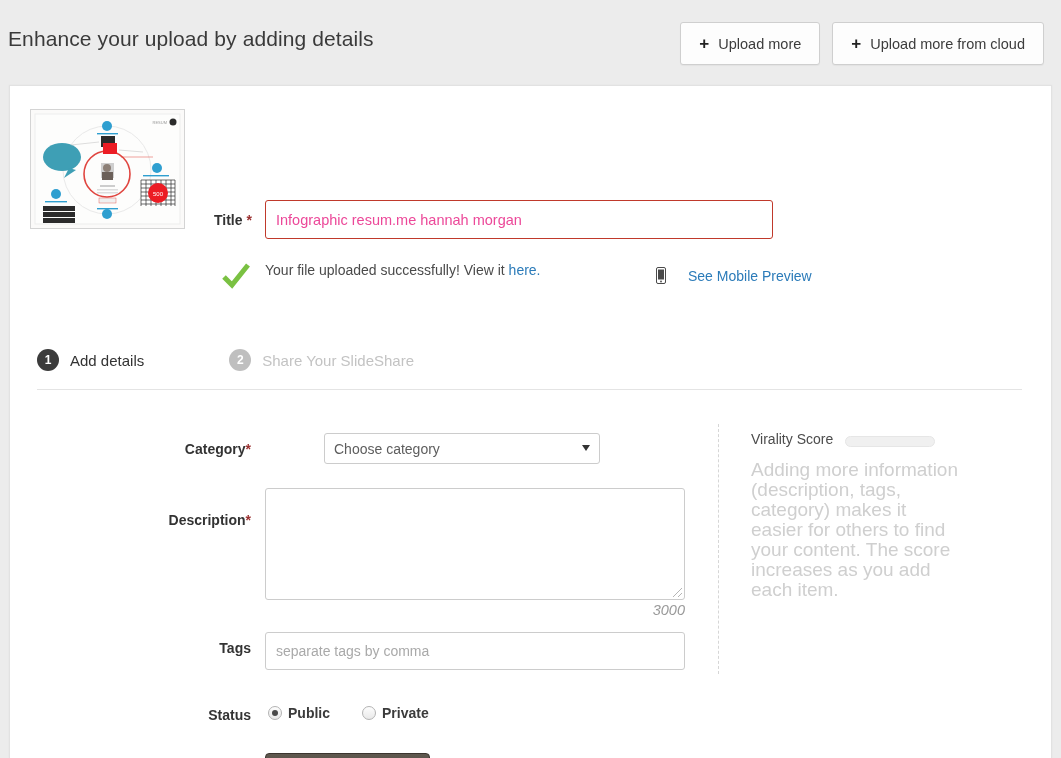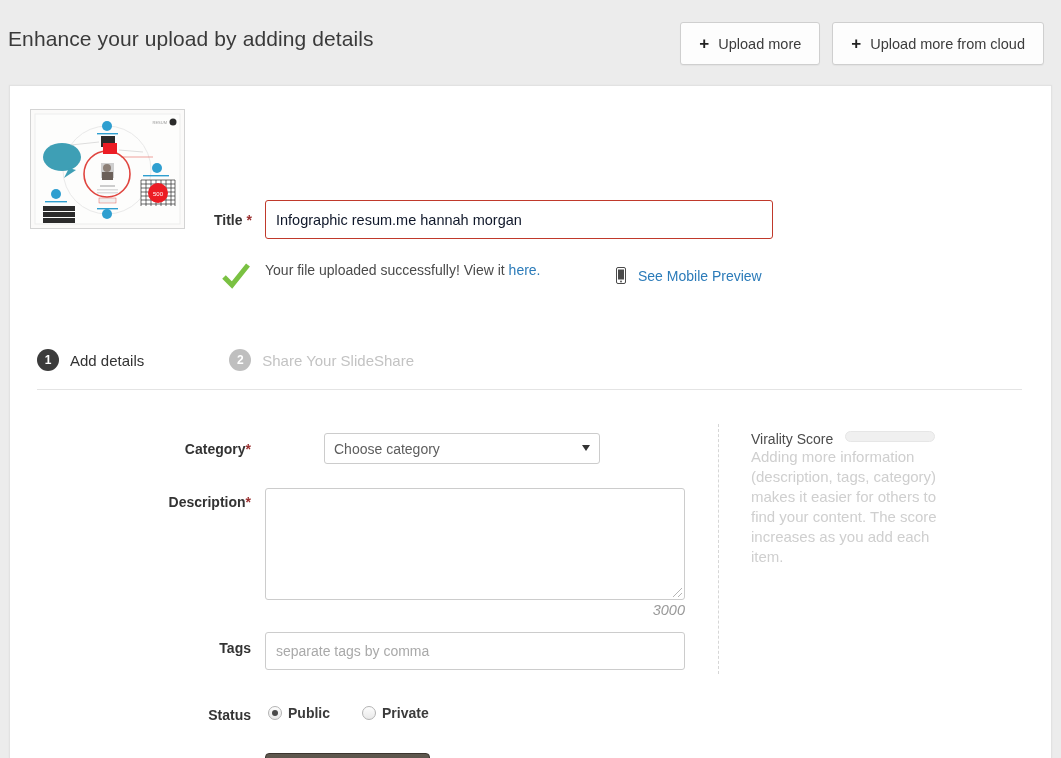--- a/index.html
+++ b/index.html
@@ -99,21 +99,21 @@
     position: absolute;
     left: 255px;
     top: 114px;
     width: 508px;
     height: 39px;
     box-sizing: border-box;
     border: 1px solid #c0392b;
     border-radius: 3px;
     padding: 0 10px;
     font-size: 14.5px;
-    color: #0f172a;
+    color: #ec4899;
     font-family: "Liberation Sans", sans-serif;
     outline: none;
     background: #fff;
     caret-color: #333;
   }
   .tooltip {
     position: absolute;
     left: 772px;
     top: 120px;
     background: #222;
@@ -144,25 +144,25 @@
   }
   .check-icon { width: 30px; height: 28px; }
   .success-text {
     margin-left: 14px;
     font-size: 14px;
     color: #4a4a4a;
   }
   .link { color: #2b7bb9; text-decoration: none; cursor: pointer; }
   .mobile-preview {
     position: absolute;
-    left: 606px;
+    left: 646px;
     top: 181px;
     display: flex;
     align-items: center;
-    gap: 12px;
+    gap: 22px;
     font-size: 14px;
     cursor: pointer;
   }
   .phone-icon { width: 10px; height: 17px; }
 
   
   .steps {
     position: absolute;
     left: 27px;
     top: 263px;
@@ -206,21 +206,21 @@
   .flabel {
     position: absolute;
     font-size: 14px;
     font-weight: bold;
     color: #333;
     text-align: right;
   }
   .flabel .req { color: #9b3030; }
 
   .lbl-category { left: 100px; top: 355px; width: 141px; }
-  .lbl-description { left: 60px; top: 408px; width: 181px; }
+  .lbl-description { left: 60px; top: 426px; width: 181px; }
   .lbl-tags { left: 110px; top: 554px; width: 131px; }
   .lbl-status { left: 110px; top: 621px; width: 131px; }
 
   .select-wrap {
     position: absolute;
     left: 270px;
     top: 347px;
     width: 276px;
     height: 31px;
     padding-left: 44px;
@@ -365,21 +365,21 @@
     border-left: 1px dashed #d6d6d6;
   }
   .virality {
     position: absolute;
     left: 741px;
     top: 345px;
     width: 210px;
   }
   .virality-head {
     display: flex;
-    align-items: flex-start;
+    align-items: flex-end;
   }
   .virality-title {
     font-size: 14px;
     color: #4c4c4c;
   }
   .progress {
     margin-left: 12px;
     width: 90px;
     height: 11px;
     border-radius: 6px;
@@ -387,21 +387,22 @@
     border: 1px solid #e6e6e6;
     box-sizing: border-box;
     overflow: hidden;
   }
   .progress-fill {
     height: 100%;
     background: #1e9ad6;
     border-radius: 6px 0 0 6px;
   }
   .virality-desc {
-    font-size: 15px;
+    margin-top: 13px;
+    font-size: 19px;
     line-height: 20px;
     color: #cfcfcf;
   }
 </style>
 </head>
 <body>
 
 <div class="topbar">
   <div class="page-title">Enhance your upload by adding details</div>
 

